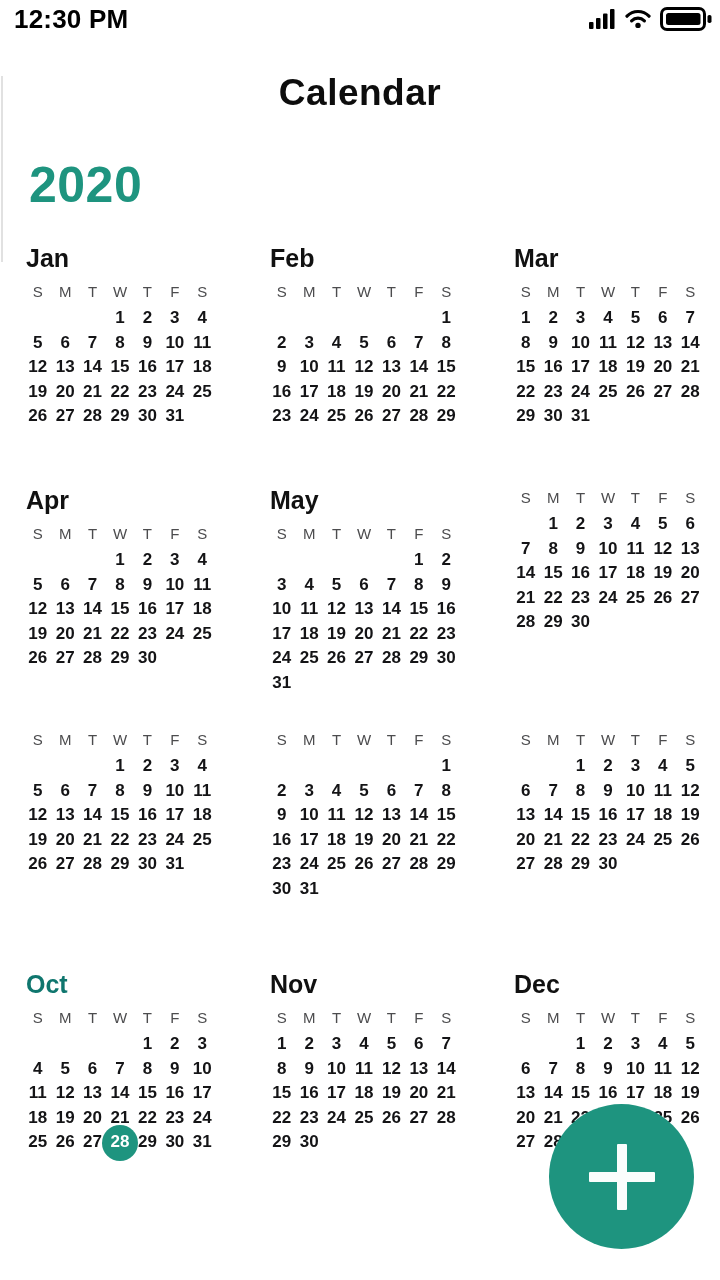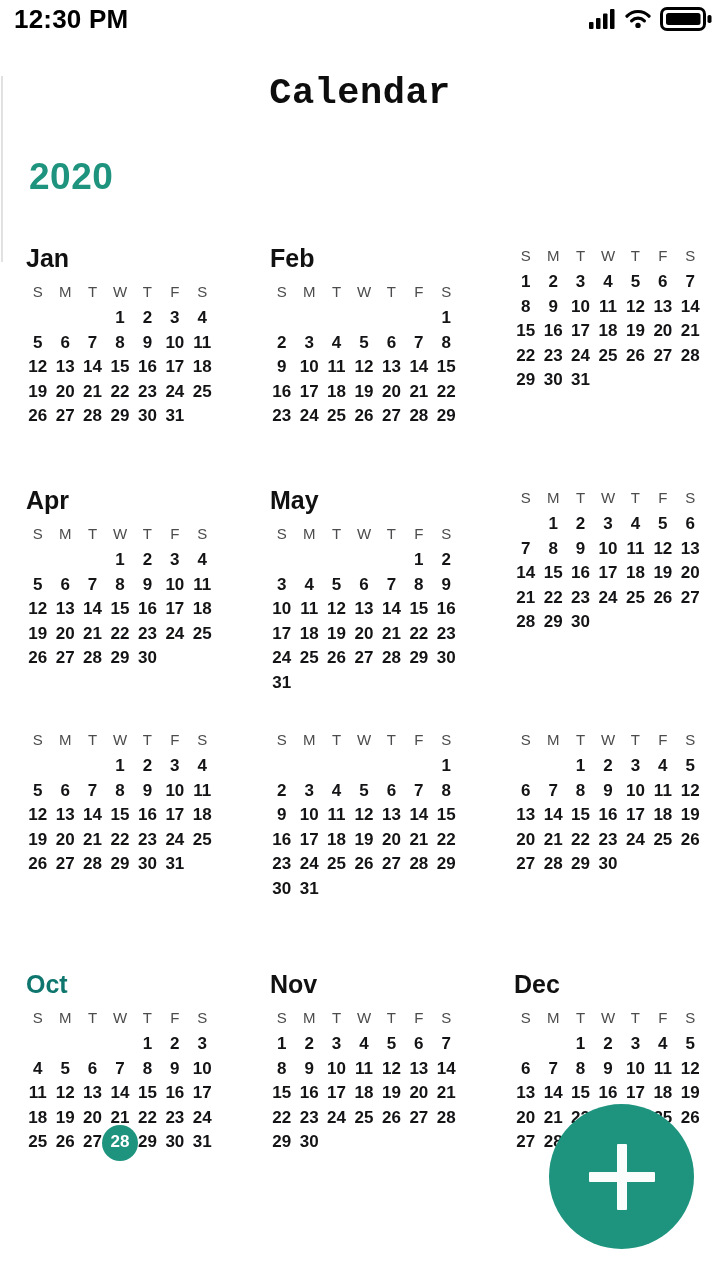--- a/index.html
+++ b/index.html
@@ -8,22 +8,22 @@
 
   
   .status-bar{position:absolute;top:0;left:0;right:0;height:48px;display:flex;
               justify-content:space-between;align-items:flex-start;padding:4px 8px 0 14px;box-sizing:border-box;}
   .time{font-size:26px;font-weight:700;color:#000;letter-spacing:0.2px;}
   .status-icons{display:flex;align-items:center;gap:9px;margin-top:2px;}
   .status-icons svg{display:block;}
 
   
   .app-title{position:absolute;top:72px;left:0;width:100%;text-align:center;
-             font-size:37px;font-weight:700;color:#0d0d0d;letter-spacing:0.5px;font-family:Liberation Mono, monospace;}
-  .year{position:absolute;top:156px;left:29px;font-size:37px;font-weight:700;letter-spacing:0.5px;}
+             font-size:37px;font-weight:700;color:#0d0d0d;letter-spacing:0.5px;}
+  .year{position:absolute;top:156px;left:29px;font-size:50px;font-weight:700;letter-spacing:0.5px;}
 
   .edge-line{position:absolute;left:1px;top:76px;width:2px;height:186px;background:#e1e1e1;}
 
   
   .months{position:absolute;top:245px;left:0;right:0;padding:0 16px 0 24px;
           display:grid;grid-template-columns:repeat(3,192px);justify-content:space-between;
           grid-auto-rows:242px;}
   .month{width:192px;}
   .mname{font-size:25px;font-weight:700;line-height:27px;margin:0 0 9px 2px;color:#111;}
   .mgrid{display:grid;grid-template-columns:repeat(7,1fr);}
@@ -164,20 +164,21 @@
         <div class="day">23</div>
         <div class="day">24</div>
         <div class="day">25</div>
         <div class="day">26</div>
         <div class="day">27</div>
         <div class="day">28</div>
         <div class="day">29</div>
       </div>
     </div>
     <div class="month">
+      <div class="mname">Mar</div>
       <div class="mgrid">
         <div class="wd">S</div>
         <div class="wd">M</div>
         <div class="wd">T</div>
         <div class="wd">W</div>
         <div class="wd">T</div>
         <div class="wd">F</div>
         <div class="wd">S</div>
         <div class="day">1</div>
         <div class="day">2</div>

